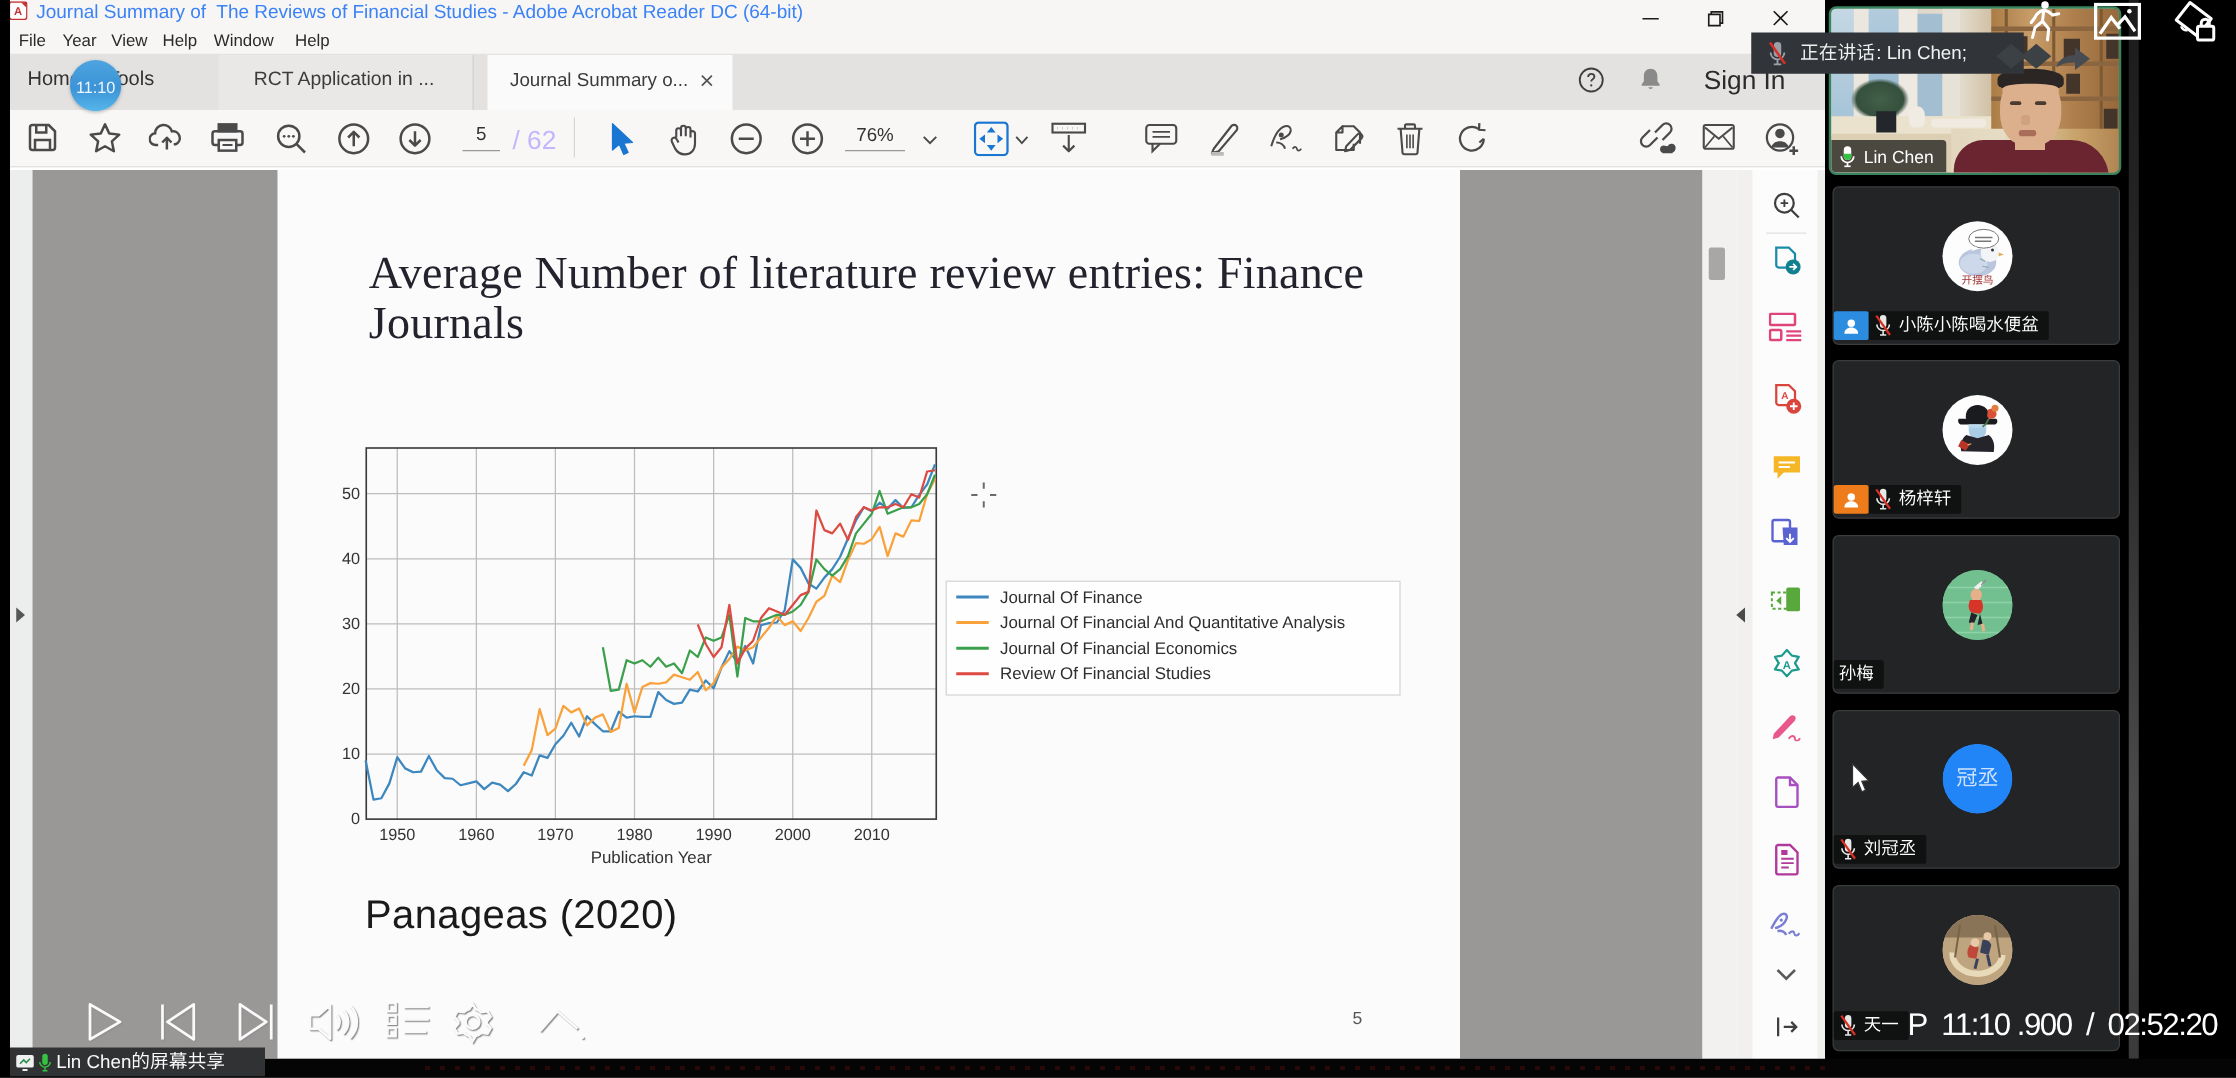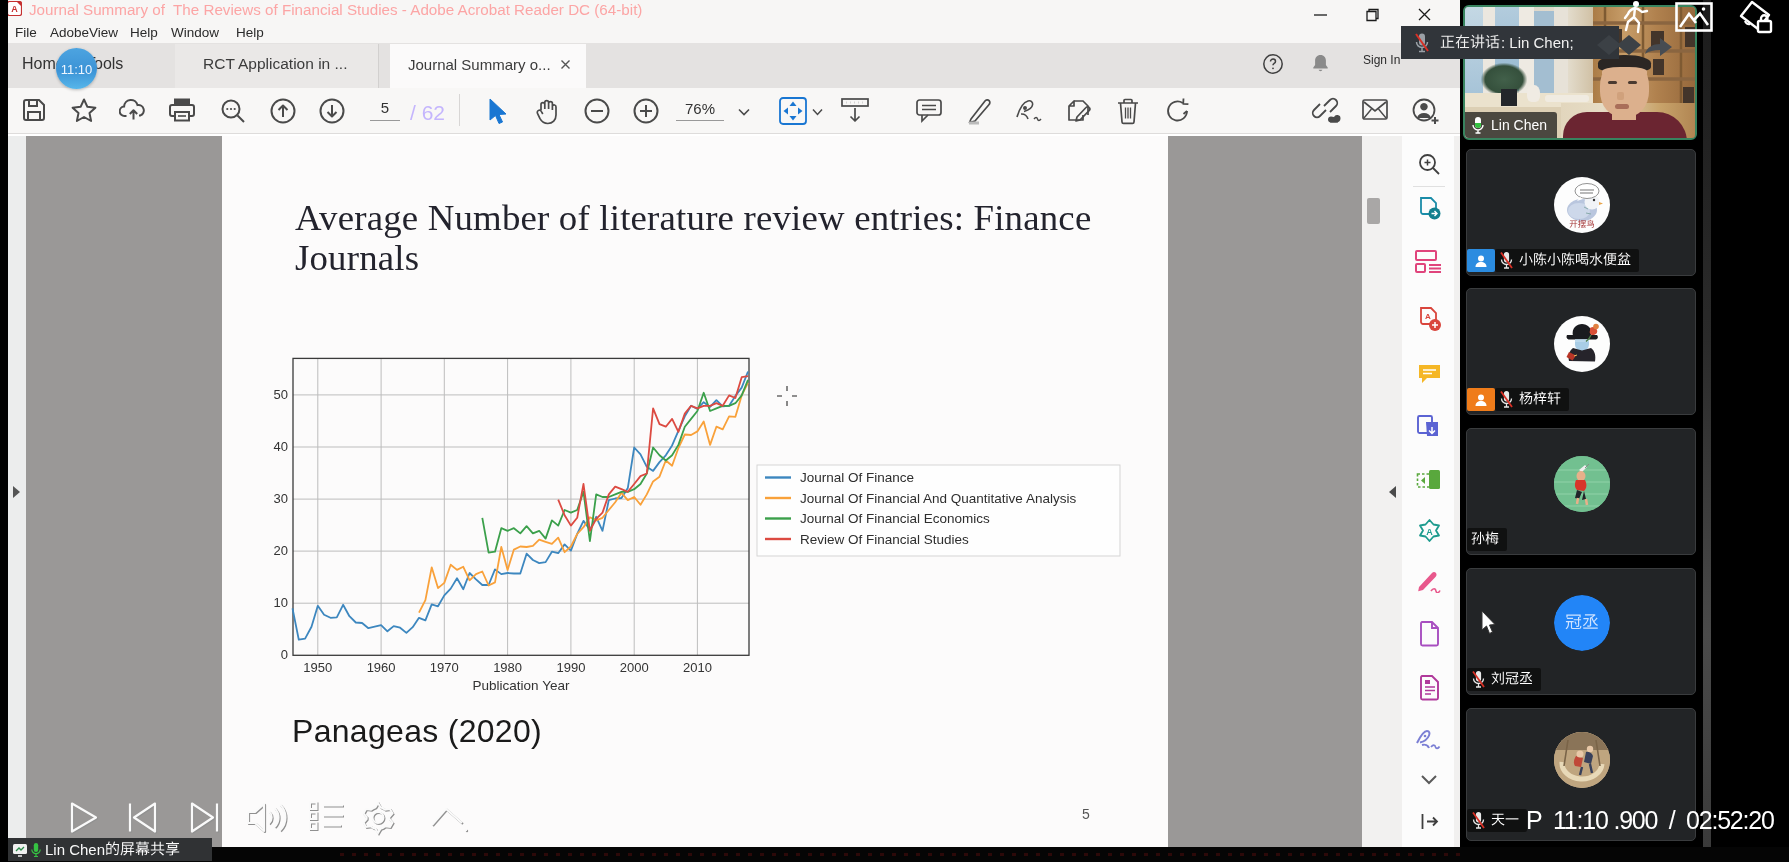--- a/index.html
+++ b/index.html
@@ -47,30 +47,30 @@
   <div id="vscrollzone"></div>
   <div id="vthumb"></div>
   <div id="rightpanel"></div>
   <div id="iconcol"></div>
   
   <svg class="abs" style="left:7px;top:1px" width="15" height="15" viewBox="0 0 15 15">
       <rect x="0.5" y="0.5" width="14" height="14" rx="2" fill="#fff" stroke="#c53030" stroke-width="1.2"></rect>
       <text x="7.5" y="11" font-size="9" font-weight="bold" fill="#c53030" text-anchor="middle" font-family="Liberation Sans">A</text>
       <path d="M10 1 L14 5 L14 1 Z" fill="#c53030"></path>
     </svg>
-  <div class="abs" style="left:29px;top:1px;font-size:15.2px;color:#fca5a5">Journal Summary of&nbsp; The Reviews of Financial Studies - Adobe Acrobat Reader DC (64-bit)</div>
+  <div class="abs" style="left:29px;top:1px;font-size:15.2px;color:#3b82f6">Journal Summary of&nbsp; The Reviews of Financial Studies - Adobe Acrobat Reader DC (64-bit)</div>
   <svg class="abs" style="left:1312px;top:8px" width="130" height="14" viewBox="0 0 130 14" stroke="#1b1b1b" stroke-width="1.3" fill="none">
       <path d="M2 7 L15 7"></path>
       <path d="M57 3.5 V1.5 h9 v9 h-2 M55 3.5 h9 v9 h-9 Z"></path>
       <path d="M107 1 L118 12 M118 1 L107 12"></path>
     </svg>
   
   <div style="font-size:13.5px;color:#2a2a2a">
       <span class="abs" style="left:15px;top:25px">File</span>
-      <span class="abs" style="left:50px;top:25px">Adobe</span>
+      <span class="abs" style="left:50px;top:25px">Year</span>
       <span class="abs" style="left:89px;top:25px">View</span>
       <span class="abs" style="left:130px;top:25px">Help</span>
       <span class="abs" style="left:171px;top:25px">Window</span>
       <span class="abs" style="left:236px;top:25px">Help</span>
     </div>
   
   <div class="abs" style="left:22px;top:55px;font-size:16px;color:#323232">Home</div>
   <div class="abs" style="left:86px;top:55px;font-size:16px;color:#323232">Tools</div>
   <div class="abs" style="left:175px;top:44px;width:204px;height:44px;background:#eae8e7;border-right:1px solid #d2d0cf"></div>
   <div class="abs" style="left:203px;top:55px;font-size:15.5px;color:#3b3b3b">RCT Application in ...</div>
@@ -85,21 +85,21 @@
   
   <svg class="abs" style="left:1262px;top:53px" width="22" height="22" viewBox="0 0 22 22" fill="none" stroke="#3f3f3f" stroke-width="1.5">
       <circle cx="11" cy="11" r="9.2"></circle>
       <path d="M8.5 8.6 c0-1.6 1.2-2.5 2.6-2.5 1.4 0 2.4 1 2.4 2.3 0 1.2-.9 1.7-1.6 2.2-.6.4-.9.8-.9 1.6"></path>
       <circle cx="11" cy="15.3" r="0.9" fill="#3f3f3f" stroke="none"></circle>
     </svg>
   <svg class="abs" style="left:1310px;top:53px" width="21" height="22" viewBox="0 0 21 22" fill="#8a8a8a">
       <path d="M10.5 2 c3.4 0 5.4 2.6 5.4 5.6 v4.4 l1.8 2.6 v1 H3.3 v-1 l1.8-2.6 V7.6 c0-3 2-5.6 5.4-5.6 Z"></path>
       <path d="M8.6 16.8 a2 2 0 0 0 3.8 0 Z"></path>
     </svg>
-  <div class="abs" style="left:1363px;top:53px;font-size:12px;color:#2b2b2b">Sign In</div>
+  <div class="abs" style="left:1363px;top:53px;font-size:21px;color:#2b2b2b">Sign In</div>
   
   <svg class="ticon" style="left:21px" width="26" height="26" viewBox="0 0 26 26" fill="none" stroke="#4a4a4a" stroke-width="2">
       <path d="M3 5 a2 2 0 0 1 2-2 h13 l5 5 v13 a2 2 0 0 1-2 2 h-16 a2 2 0 0 1-2-2 Z"></path>
       <path d="M8 3 v6 h8 v-6"></path>
       <path d="M7 23 v-8 h12 v8"></path>
     </svg>
   <svg class="ticon" style="left:70px" width="28" height="27" viewBox="0 0 28 27" fill="none" stroke="#4a4a4a" stroke-width="2">
       <path d="M14 2.5 l3.4 7.3 8 .9 -5.9 5.4 1.6 7.9 -7.1-4 -7.1 4 1.6-7.9 -5.9-5.4 8-.9 Z" stroke-linejoin="round"></path>
     </svg>
   <svg class="ticon" style="left:119px" width="29" height="26" viewBox="0 0 29 26" fill="none" stroke="#4a4a4a" stroke-width="2">

